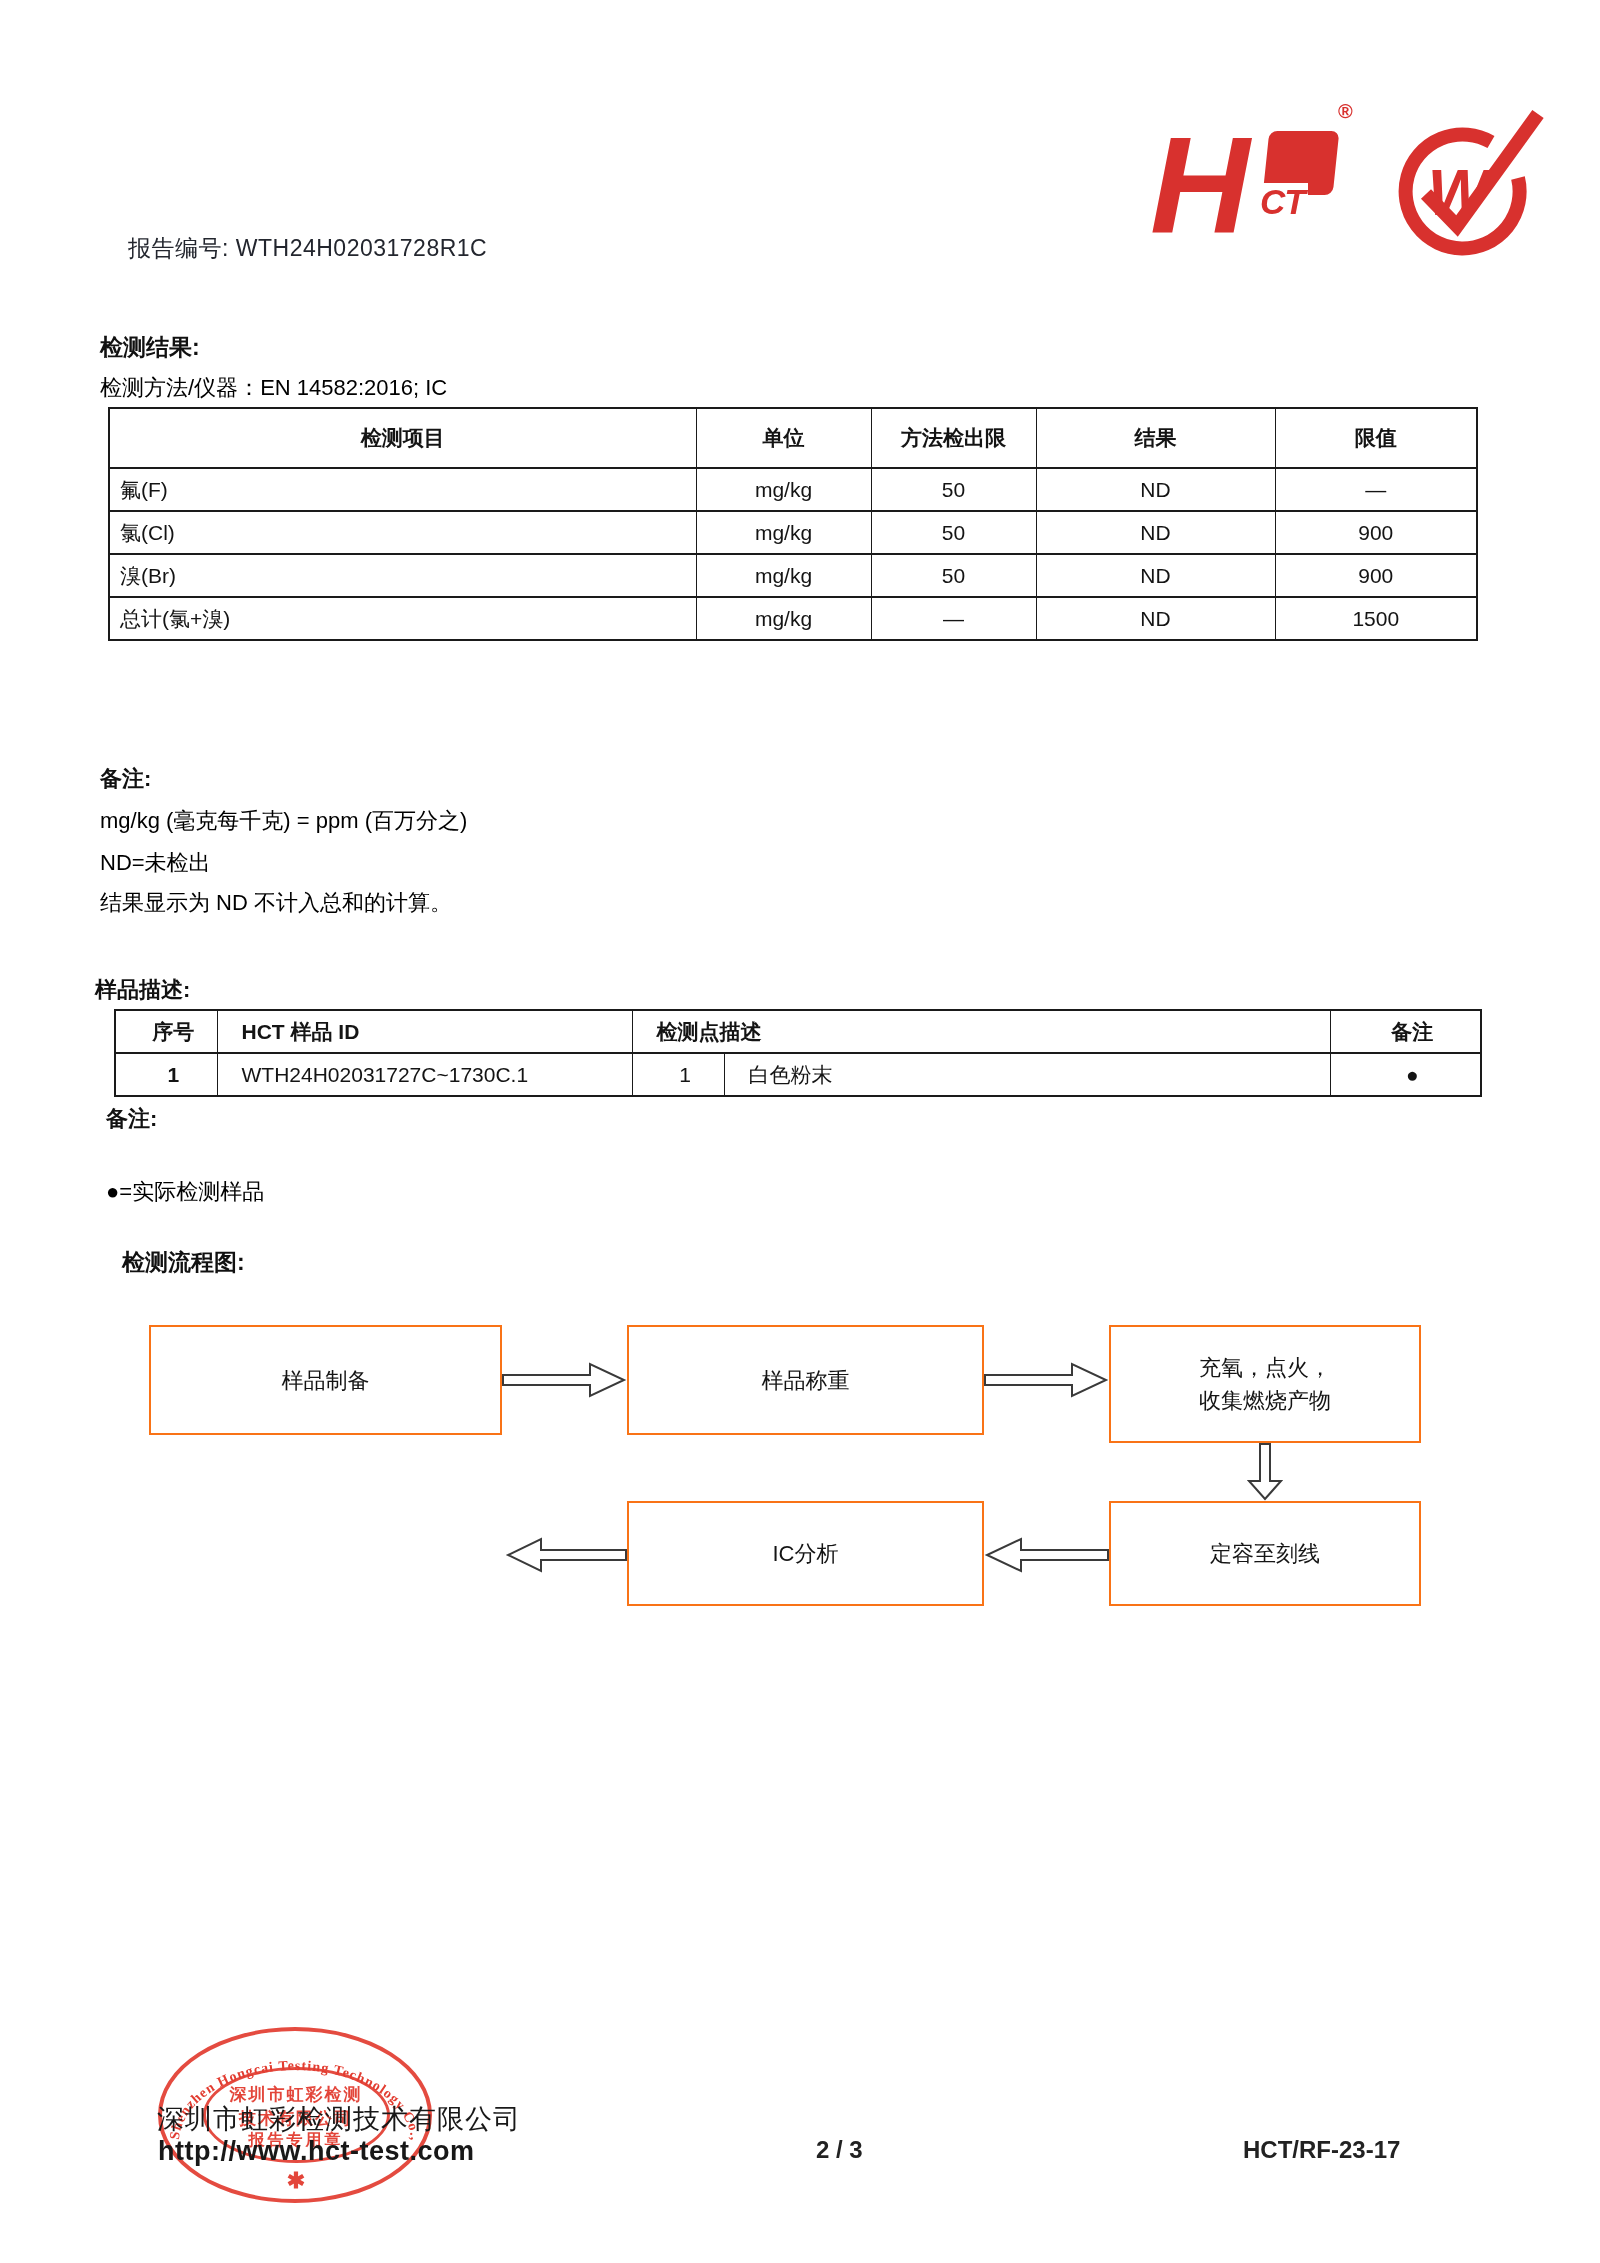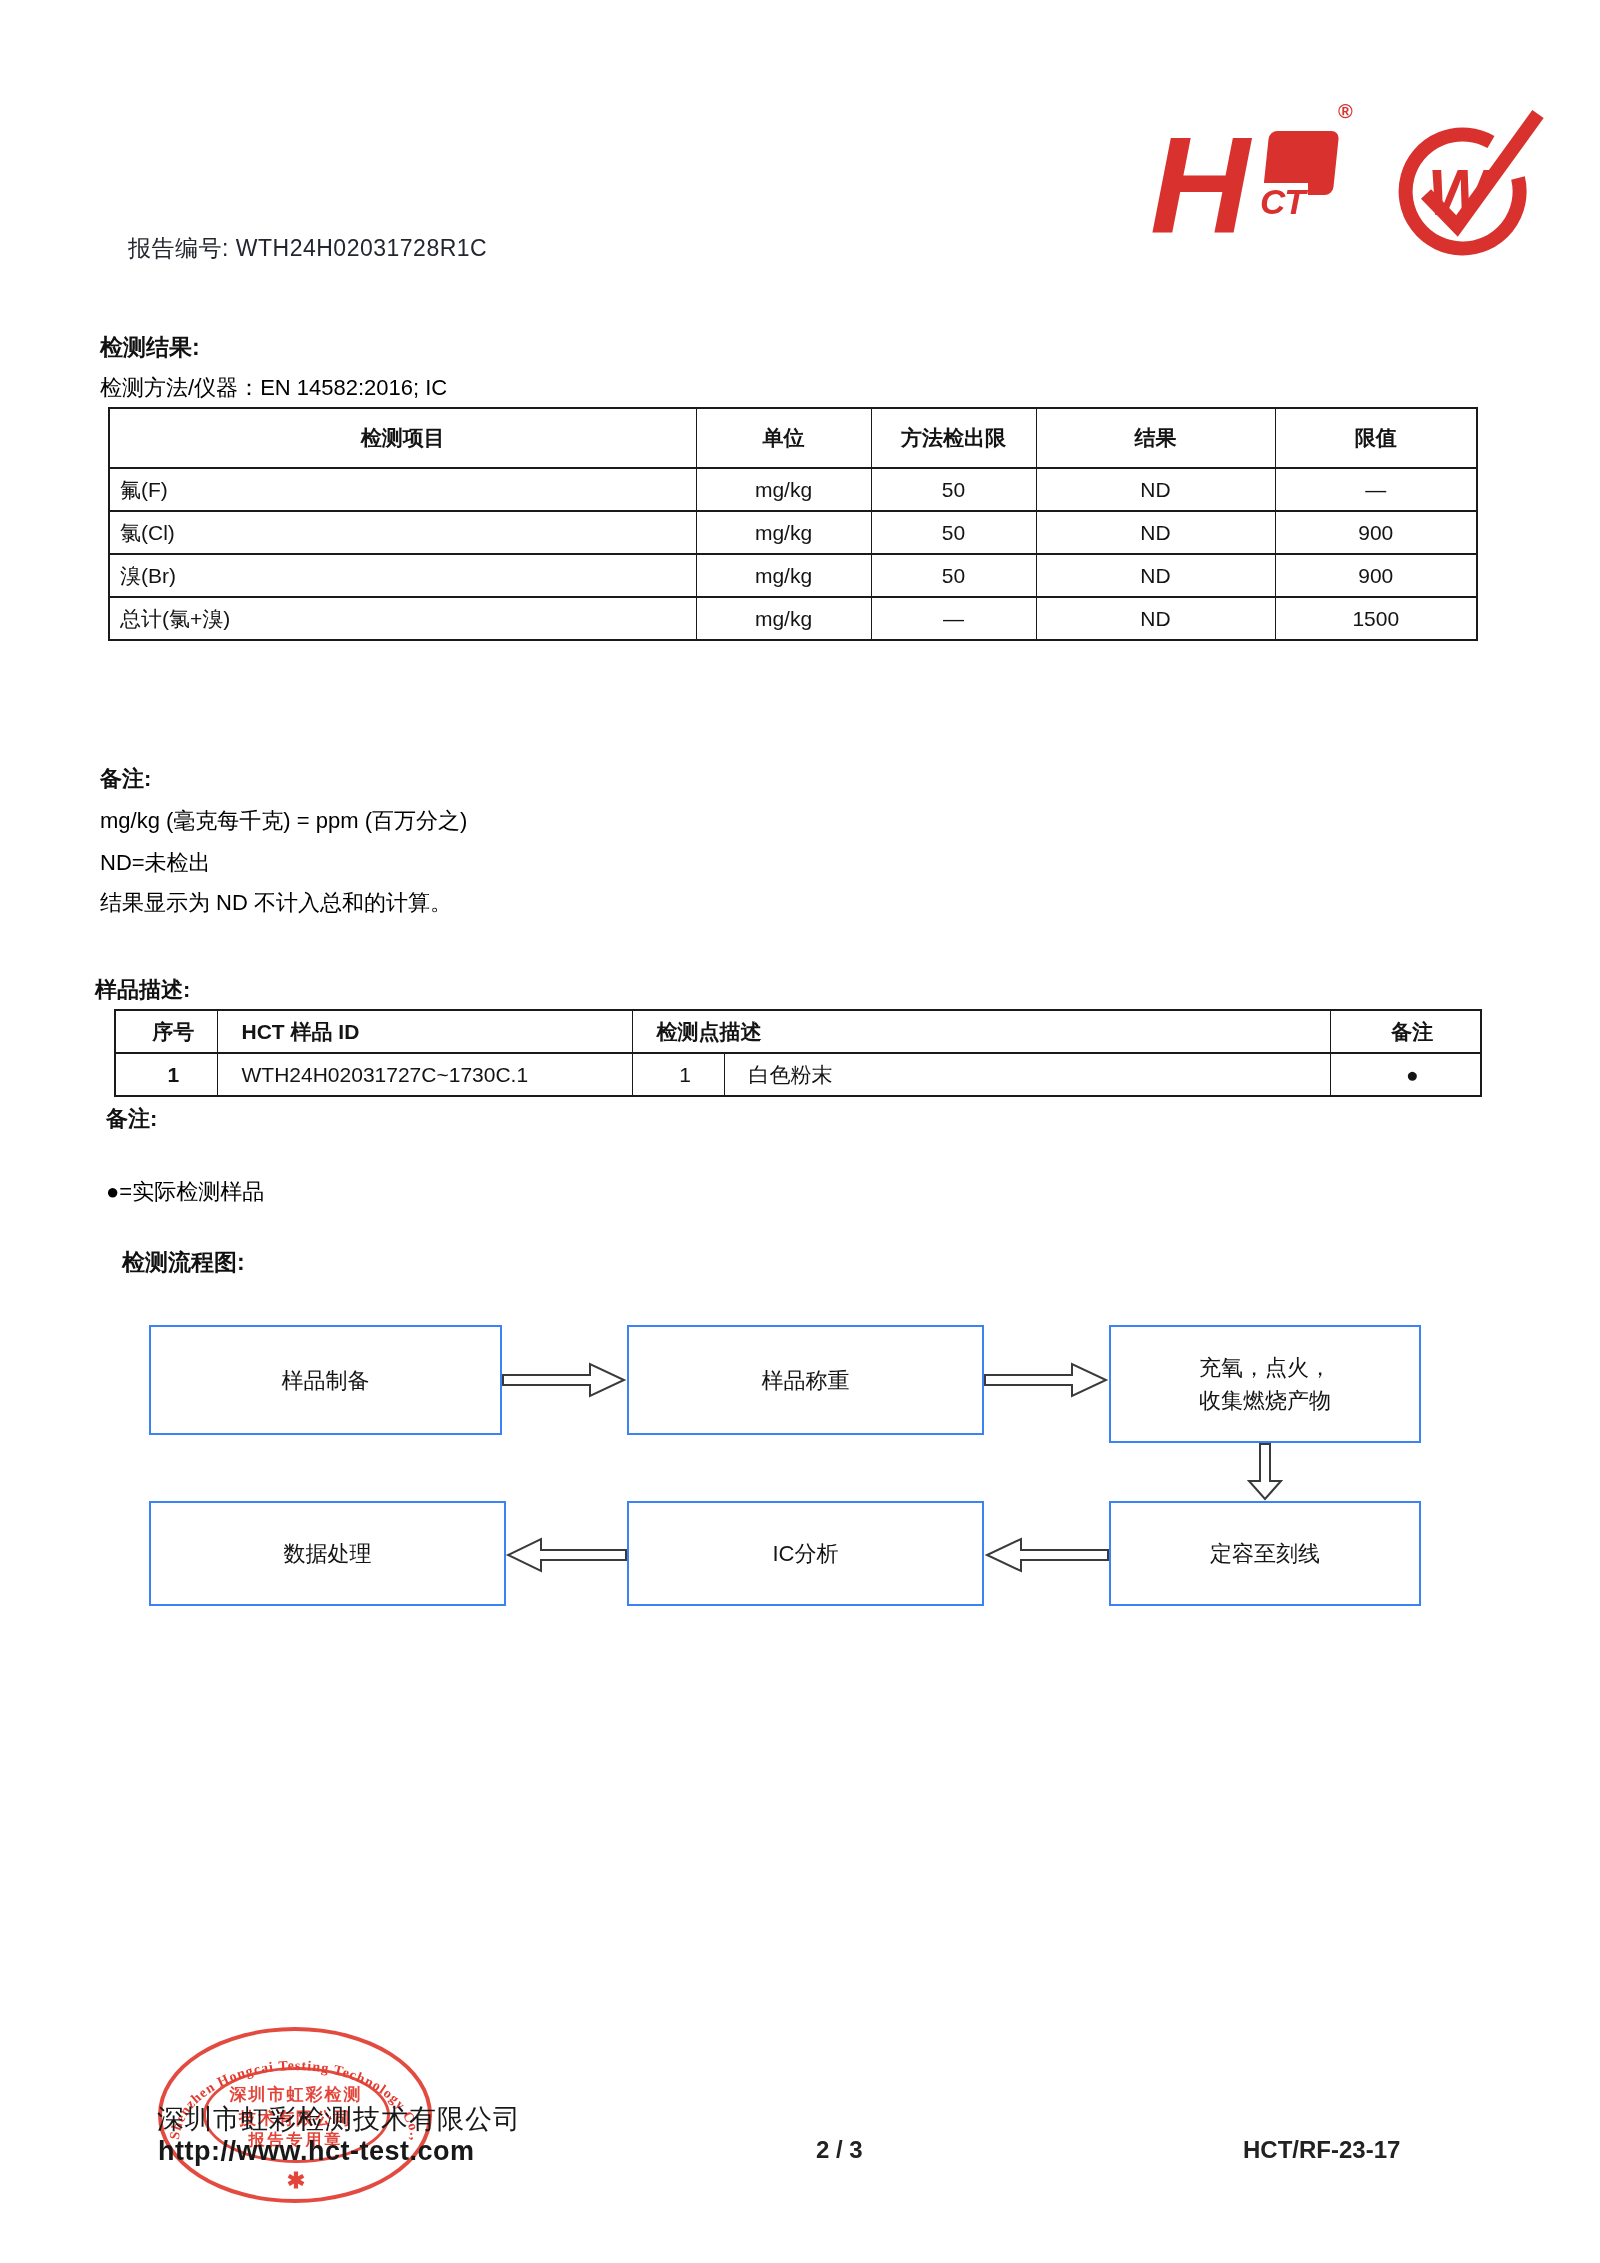--- a/index.html
+++ b/index.html
@@ -45,21 +45,21 @@
 
   #results-table { left:108px; top:407px; width:1368px; }
   #results-table th { height:60px; text-align:center; }
   #results-table td { height:43px; }
 
   #sample-table { left:114px; top:1009px; width:1366px; }
   #sample-table th, #sample-table td { height:43px;padding-left:24px; }
 
   
   .flow-box {
-    position:absolute; border:2px solid #3b82f6; background:#fff;
+    position:absolute; border:2px solid #f97316; background:#fff;
     display:flex; flex-direction:column; align-items:center; justify-content:center;
     font-size:22px; color:#141414; text-align:center; line-height:1.5;
   }
   .arrow-svg { position:absolute; overflow:visible; }
   .arrow-shape { fill:#ffffff; stroke:#3a3a3a; stroke-width:2; stroke-linejoin:miter; }
 
   
   .stamp-outer {
     left:158px; top:2027px; width:274px; height:176px;
     border:4px solid #e23c30; border-radius:50%; opacity:0.92;
@@ -200,23 +200,20 @@
   <div class="flow-box" style="left:1109px; top:1325px; width:312px; height:118px;">
     <span>充氧，点火，</span>
     <span>收集燃烧产物</span>
   </div>
   <div class="flow-box" style="left:1109px; top:1501px; width:312px; height:105px;">
     <span>定容至刻线</span>
   </div>
   <div class="flow-box" style="left:627px; top:1501px; width:357px; height:105px;">
     <span>IC分析</span>
   </div>
-  <div class="flow-box" style="left:149px; top:1501px; width:357px; height:105px;">
-    <span>数据处理</span>
-  </div>
 
   <svg class="arrow-svg" style="left:502px; top:1362px;" width="125" height="36" viewBox="0 0 125 36">
     <polygon class="arrow-shape" points="1,13 88,13 88,2 122,18 88,34 88,23 1,23"></polygon>
   </svg>
   <svg class="arrow-svg" style="left:984px; top:1362px;" width="125" height="36" viewBox="0 0 125 36">
     <polygon class="arrow-shape" points="1,13 88,13 88,2 122,18 88,34 88,23 1,23"></polygon>
   </svg>
   <svg class="arrow-svg" style="left:1247px; top:1443px;" width="36" height="58" viewBox="0 0 36 58">
     <polygon class="arrow-shape" points="13,1 13,38 2,38 18,56 34,38 23,38 23,1"></polygon>
   </svg>

